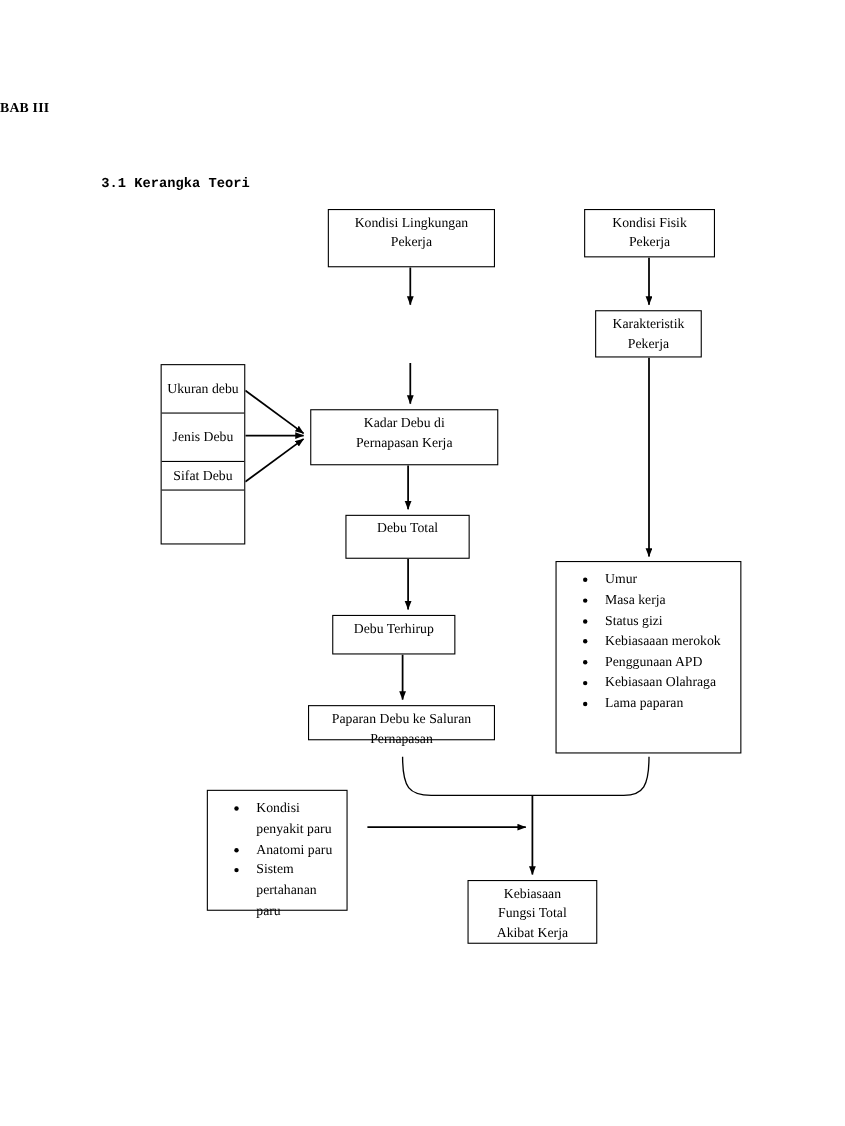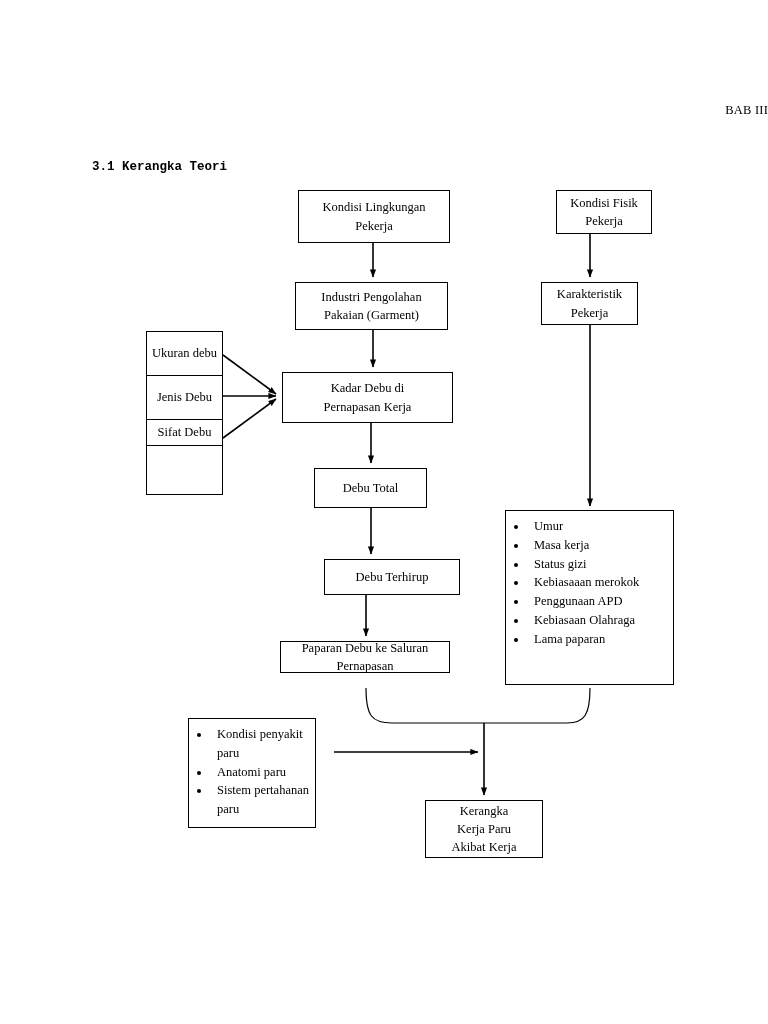--- a/index.html
+++ b/index.html
@@ -14,26 +14,25 @@
   }
   #page {
     position: relative;
     width: 768px;
     height: 1024px;
     background: #ffffff;
     overflow: hidden;
   }
   .hdr {
     position: absolute;
-    text-align: right;
-    font-weight: normal;
+    text-align: left;
+    font-weight: bold;
     font-size: 12.5px;
     letter-spacing: 0.2px;
     white-space: nowrap;
-    margin-top: 12px;
   }
   #title-bab {
     left: 0; right: 0; top: 91px;
   }
   #title-sub {
     left: 0; right: 0; top: 111px;
   }
   #section-title {
     position: absolute;
     left: 92px;
@@ -58,32 +57,31 @@
     width: 768px;
     height: 1024px;
     pointer-events: none;
   }
   .node {
     position: absolute;
     box-sizing: border-box;
     border: 1px solid #000000;
     background: #ffffff;
     display: flex;
-    align-items: center;
     justify-content: center;
     text-align: center;
     font-size: 12.5px;
     line-height: 1.45;
     padding: 2px 2px;
   }
   .node.top-align {
     align-items: flex-start;
     justify-content: flex-start;
     text-align: left;
-    padding: 6px 6px 6px 0;
+    padding: 6px 6px 6px 16px;
   }
   .stack {
     position: absolute;
     box-sizing: border-box;
     border: 1px solid #000000;
     background: #ffffff;
   }
   .stack-cell {
     box-sizing: border-box;
     border-bottom: 1px solid #000000;
@@ -153,33 +151,27 @@
       </g>
     </svg>
 
     <div class="node" style="left:298px; top:190px; width:152px; height:53px;">
       <span>
         <span class="lbl">Kondisi Lingkungan</span>
         <span class="lbl">Pekerja</span>
       </span>
     </div>
 
-    <div class="node" style="left:531px; top:190px; width:96px; height:44px;margin-left:25px;">
+    <div class="node" style="left:531px; top:190px; width:119px; height:44px;">
       <span>
         <span class="lbl">Kondisi Fisik</span>
         <span class="lbl">Pekerja</span>
       </span>
     </div>
 
-    <div class="node" style="left:295px; top:282px; width:153px; height:48px;">
-      <span>
-        <span class="lbl">Industri Pengolahan</span>
-        <span class="lbl">Pakaian (Garment)</span>
-      </span>
-    </div>
 
     <div class="node" style="left:541px; top:282px; width:97px; height:43px;">
       <span>
         <span class="lbl">Karakteristik</span>
         <span class="lbl">Pekerja</span>
       </span>
     </div>
 
     <div class="stack" style="left:146px; top:331px; width:77px; height:164px;">
       <div class="stack-cell" style="height:44px;">
@@ -198,21 +190,21 @@
       <span>
         <span class="lbl">Kadar Debu di</span>
         <span class="lbl">Pernapasan Kerja</span>
       </span>
     </div>
 
     <div class="node" style="left:314px; top:468px; width:113px; height:40px;">
       <span class="lbl">Debu Total</span>
     </div>
 
-    <div class="node" style="left:324px; top:559px; width:136px; height:36px;">
+    <div class="node" style="left:302px; top:559px; width:112px; height:36px;">
       <span class="lbl">Debu Terhirup</span>
     </div>
 
     <div class="node" style="left:280px; top:641px; width:170px; height:32px;">
       <span>
         <span class="lbl">Paparan Debu ke Saluran</span>
         <span class="lbl">Pernapasan</span>
       </span>
     </div>
 
@@ -231,20 +223,20 @@
     <div class="node top-align" style="left:188px; top:718px; width:128px; height:110px;">
       <ul class="blist">
         <li>Kondisi penyakit paru</li>
         <li>Anatomi paru</li>
         <li>Sistem pertahanan paru</li>
       </ul>
     </div>
 
     <div class="node" style="left:425px; top:800px; width:118px; height:58px;">
       <span>
-        <span class="lbl">Kerangka</span>
-        <span class="lbl">Kerja Paru</span>
+        <span class="lbl">Kebiasaan</span>
+        <span class="lbl">Fungsi Total</span>
         <span class="lbl">Akibat Kerja</span>
       </span>
     </div>
 
   </div>
 </div>
 
 </body></html>

